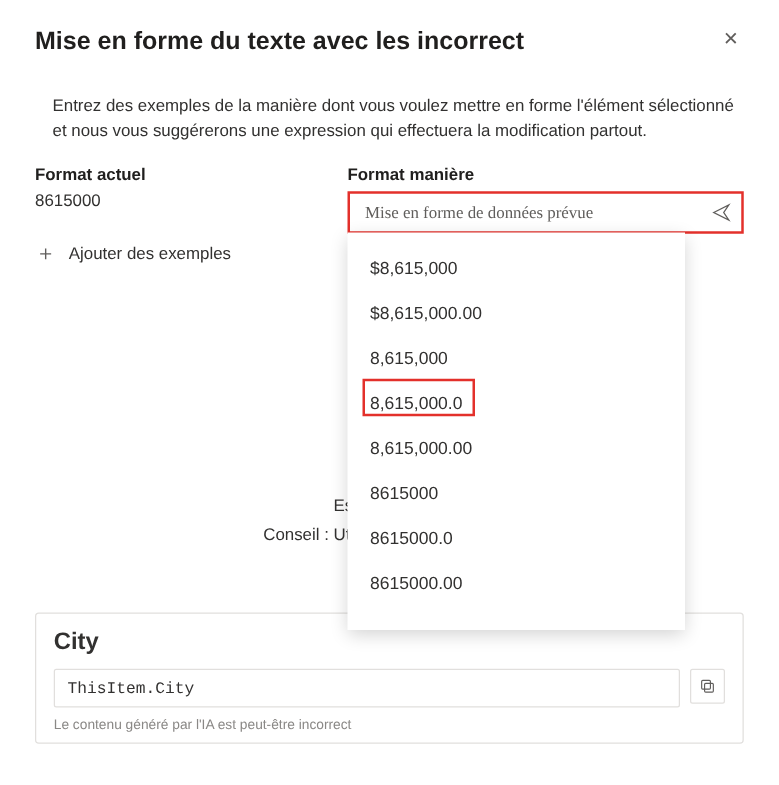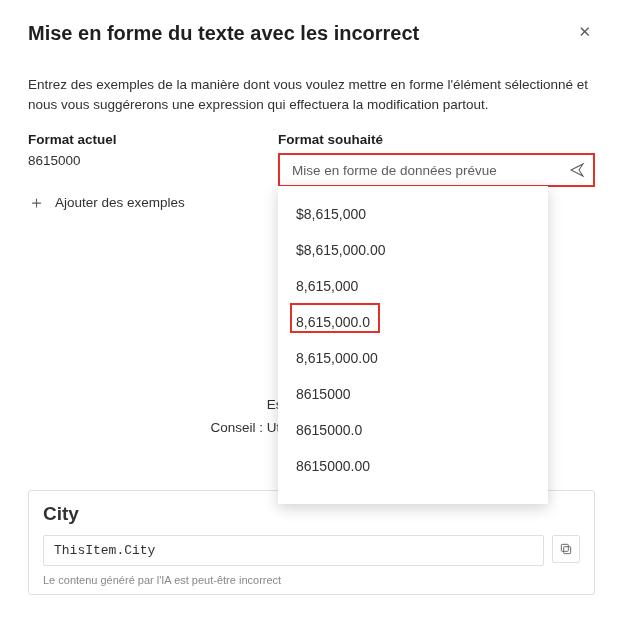--- a/index.html
+++ b/index.html
@@ -33,20 +33,21 @@
     color: #605e5c;
     cursor: pointer;
     padding: 2px 4px;
     line-height: 1;
   }
   .instruction {
     font-size: 13.5px;
     color: #323130;
     line-height: 1.45;
     margin-bottom: 18px;
+    margin-left: 14px;
   }
   .cols {
     display: flex;
   }
   .col-left {
     width: 250px;
     flex-shrink: 0;
   }
   .col-right {
     flex: 1;
@@ -86,20 +87,21 @@
     padding: 0 8px 0 10px;
     background: #fff;
   }
   .input-wrap input {
     border: none;
     outline: none;
     flex: 1;
     font-size: 13.5px;
     color: #701a75;
     background: transparent;
+    font-family: Liberation Serif, serif;
   }
   .input-wrap input::placeholder {
     color: #605e5c;
   }
   .send-icon {
     color: #605e5c;
     display: flex;
     align-items: center;
   }
   .send-icon svg { width: 16px; height: 16px; }
@@ -215,21 +217,21 @@
     <div class="col-left">
       <div class="col-label">Format actuel</div>
       <div class="current-value">8615000</div>
       <div class="add-examples">
         <span class="plus-icon">＋</span>
         <span>Ajouter des exemples</span>
       </div>
     </div>
 
     <div class="col-right">
-      <div class="col-label">Format souhaité</div>
+      <div class="col-label">Format manière</div>
       <div class="input-wrap">
         <input type="text" placeholder="Mise en forme de données prévue" style="">
         <span class="send-icon">
           <svg viewBox="0 0 24 24" fill="none" stroke="currentColor" stroke-width="1.6">
             <path d="M3 12 L21 3 L15 12 L21 21 Z" fill="none"></path>
           </svg>
         </span>
       </div>
 
       <div class="dropdown">

